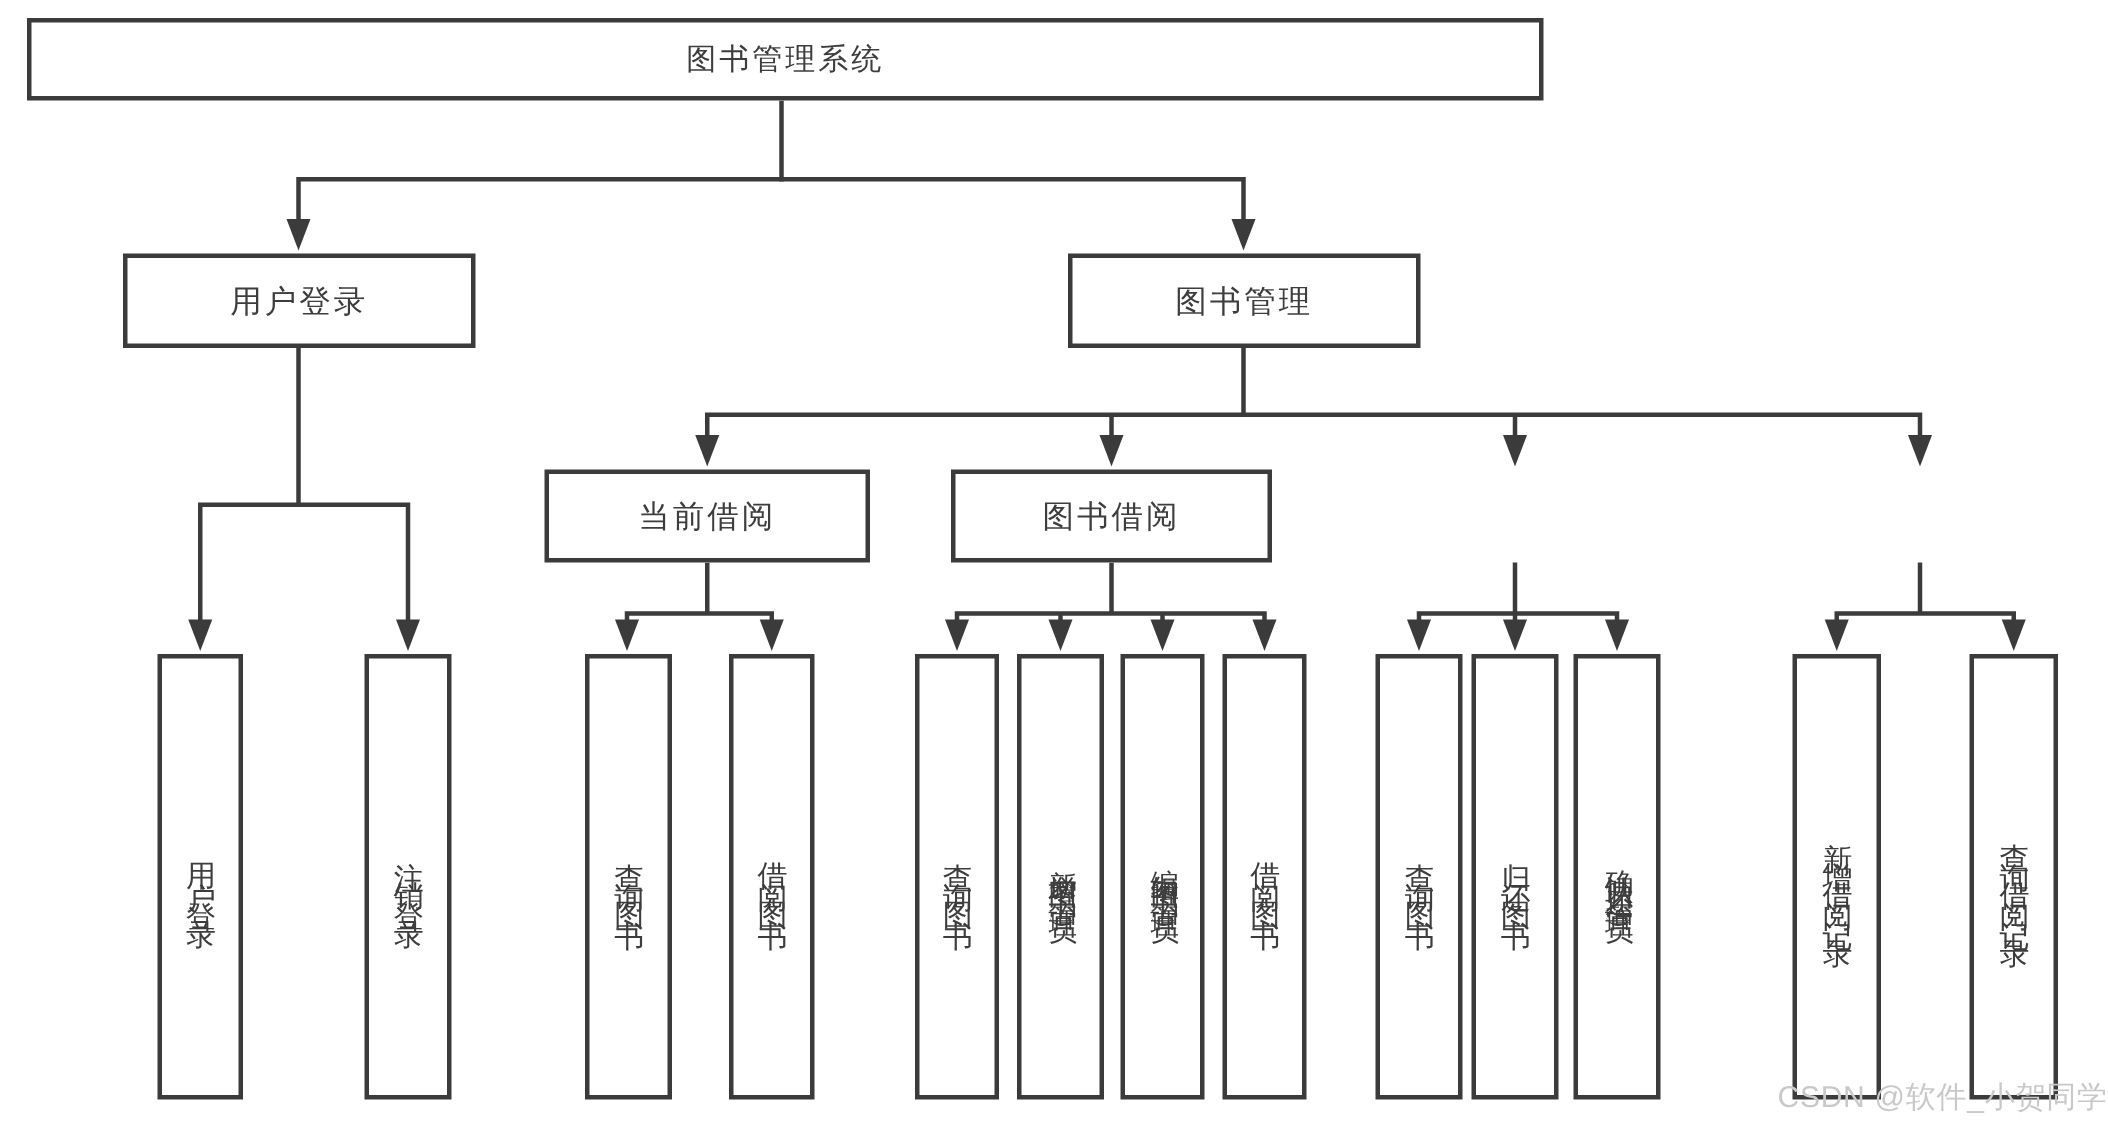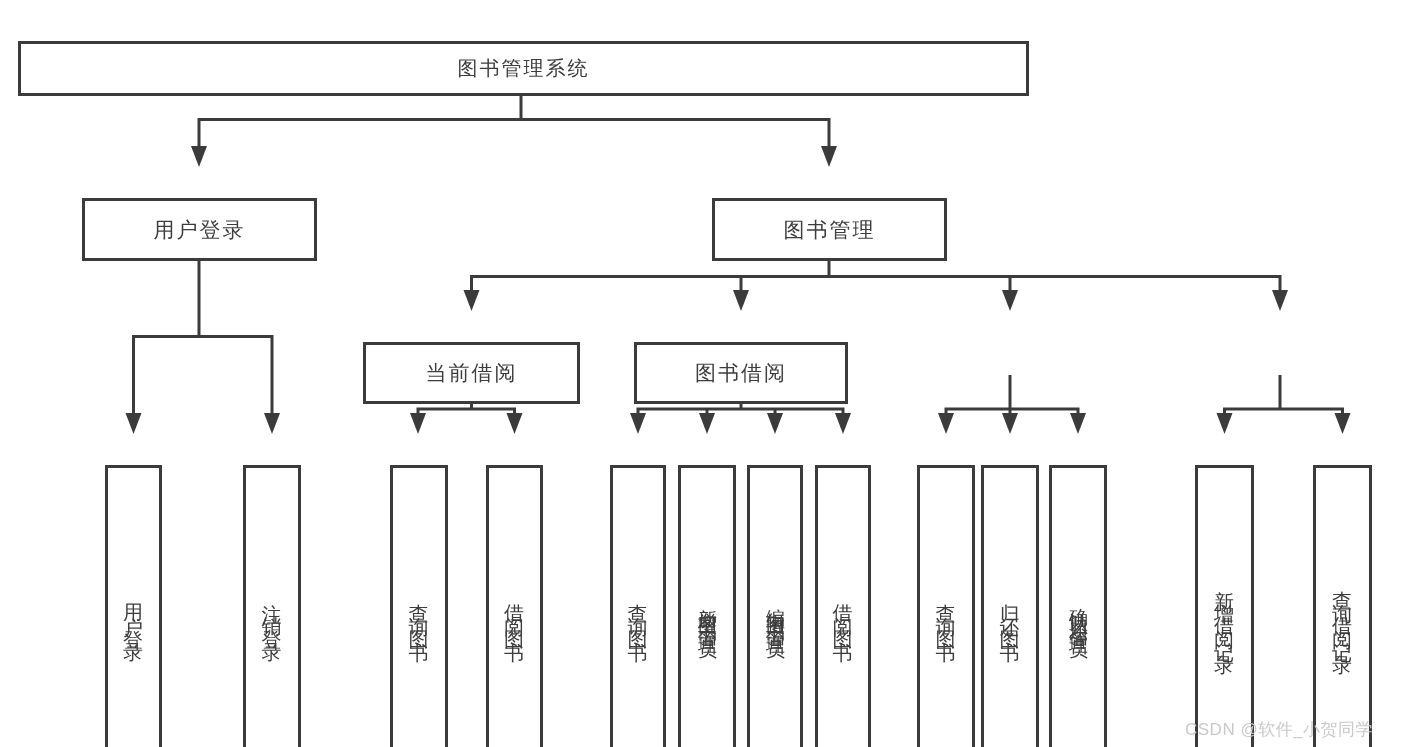--- a/index.html
+++ b/index.html
@@ -6,34 +6,33 @@
   .stage {
     position:relative; width:1405px; height:747px; background:#ffffff;
     font-family:"Liberation Sans", sans-serif; overflow:hidden;
   }
   .connectors { position:absolute; left:0; top:0; width:1405px; height:747px; }
   .node {
     position:absolute; box-sizing:border-box;
     border:3px solid #3b3b3b; background:#ffffff;
     display:flex; align-items:center; justify-content:center;
     z-index:2;
-    margin-top:29px;
   }
   .hlabel {
     font-size:21px; color:#3d3d3d; letter-spacing:2px; white-space:nowrap;
   }
   .root .hlabel { font-size:20px; }
   .vlabel {
     writing-mode:vertical-rl; text-orientation:mixed;
     font-size:20px; color:#3d3d3d; letter-spacing:13px; line-height:1.1;
   }
   .vlabel.long { letter-spacing:4.5px; font-size:19px; }
   .watermark {
     position:absolute; left:1185px; top:718px; z-index:10;
-    font-size:17px; color:#c9c9c9; letter-spacing:0.5px; white-space:nowrap;
+    font-size:20px; color:#c9c9c9; letter-spacing:0.5px; white-space:nowrap;
   }
 </style>
 </head>
 <body>
 
 <div class="stage">
 
   <svg class="connectors" width="1405" height="747" viewBox="0 0 1405 747">
     <g stroke="#3b3b3b" stroke-width="3" fill="none">
 

